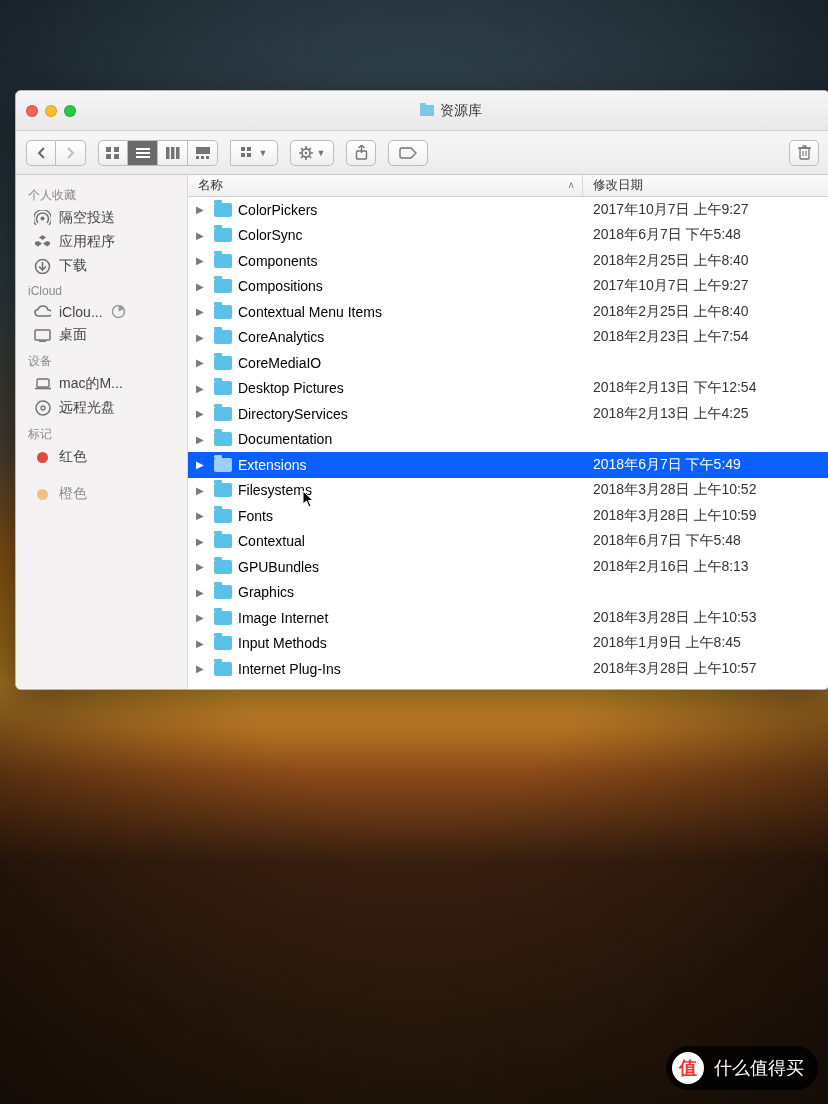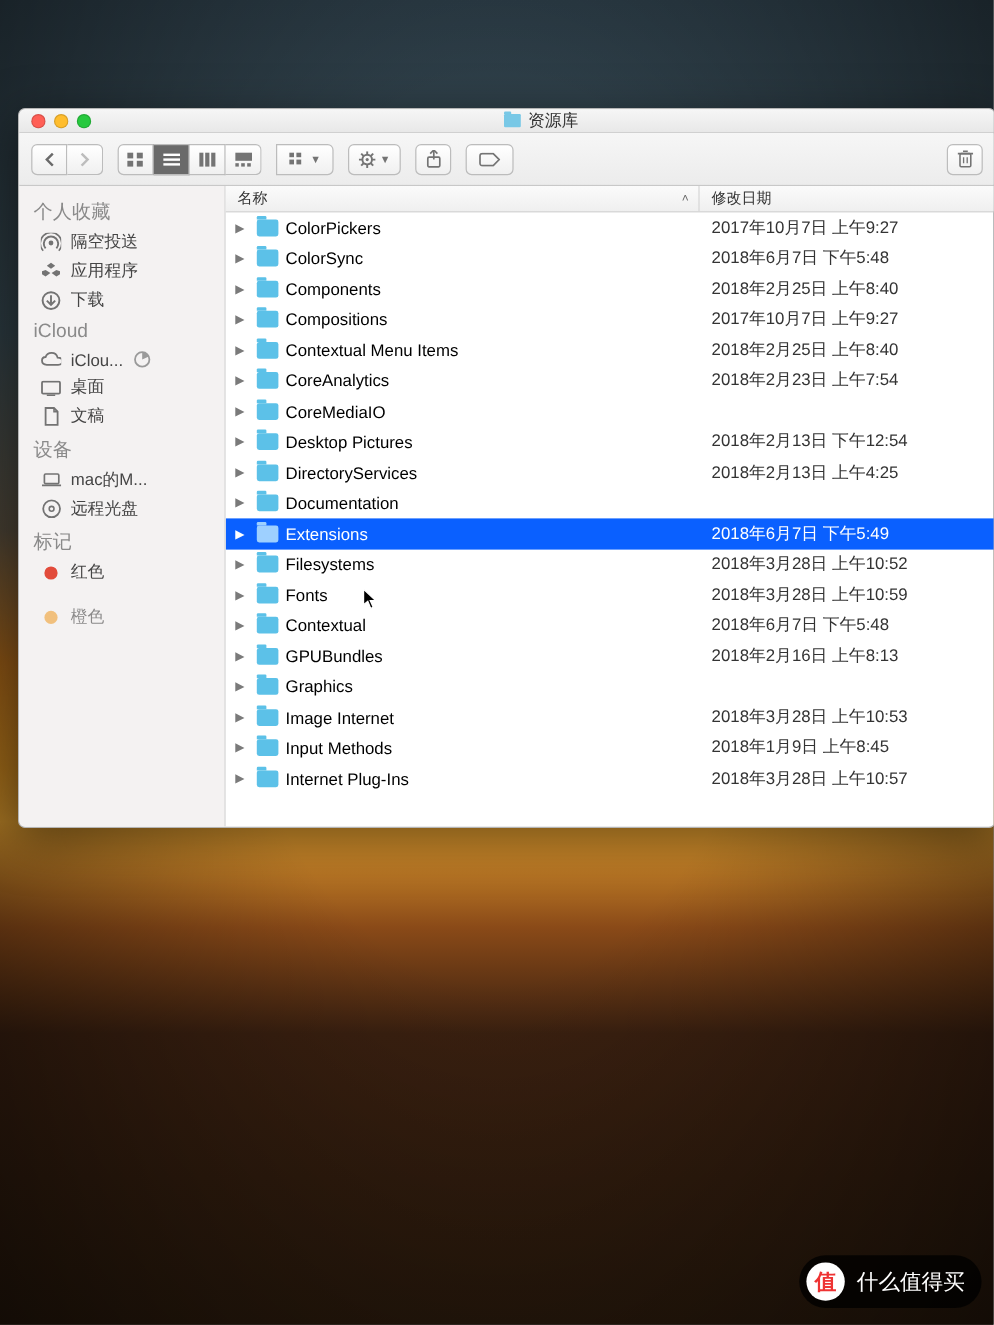--- a/index.html
+++ b/index.html
@@ -20,21 +20,21 @@
 
   
   .finder {
     position: absolute; left: 15px; top: 90px; width: 815px; height: 600px;
     background: #fff; border: 1px solid #b5b5b5; border-radius: 6px;
     box-shadow: 0 10px 40px rgba(0,0,0,.5);
     z-index: 5; overflow: hidden;
     display: flex; flex-direction: column;
   }
   .titlebar {
-    height: 20px; background: linear-gradient(#f6f6f6,#e8e8e8);
+    height: 40px; background: linear-gradient(#f6f6f6,#e8e8e8);
     display:flex; align-items:center; gap:7px; padding:0 10px;
     border-bottom:1px solid #d0d0d0;
   }
   .traffic { width:12px; height:12px; border-radius:50%; border:.5px solid rgba(0,0,0,.15);}
   .tr-red{background:#ff5f56;} .tr-yel{background:#ffbd2e;} .tr-grn{background:#27c93f;}
   .title-wrap{flex:1; display:flex; justify-content:center; align-items:center; gap:6px; font-size:14px; color:#333;}
   .folder-mini{width:14px;height:11px;background:#78c8e6;border-radius:1px;position:relative;}
   .folder-mini::before{content:"";position:absolute;top:-2px;left:0;width:6px;height:2px;background:#78c8e6;border-radius:1px 1px 0 0;}
 
   .toolbar {
@@ -54,21 +54,21 @@
   .seg .tb-btn:last-child{border-radius:0 5px 5px 0;}
   .seg .tb-btn + .tb-btn{border-left:none;}
   .tb-btn.single{border-radius:5px;}
   .tb-btn.active{background:#6a6a6a;color:#fff;}
 
   .body { flex:1; display:flex; overflow:hidden; }
   .sidebar {
     width:172px; background:#f4f2f2; border-right:1px solid #d8d8d8;
     font-size:14px; color:#454545; overflow-y:auto; padding:6px 0;
   }
-  .sb-head{font-size:16px;color:#8a8a8a;padding:6px 12px 2px;font-weight:500;}
+  .sb-head{font-size:12px;color:#8a8a8a;padding:6px 12px 2px;font-weight:500;}
   .sb-item{display:flex;align-items:center;gap:8px;padding:3px 12px 3px 18px; white-space:nowrap; overflow:hidden; text-overflow:ellipsis;}
   .sb-ico{width:17px;height:17px;display:flex;align-items:center;justify-content:center;color:#737373;flex-shrink:0;}
   .tag-dot{width:11px;height:11px;border-radius:50%;}
 
   .list{flex:1; display:flex; flex-direction:column; overflow:hidden; font-size:14px;}
   .list-header{
     height:22px; display:flex; background:linear-gradient(#fbfbfb,#efefef);
     border-bottom:1px solid #d0d0d0; color:#333; font-size:12.5px;
   }
   .col-name{flex:0 0 395px; padding-left:10px; display:flex;align-items:center; border-right:1px solid #d6d6d6; position:relative;}
@@ -270,29 +270,20 @@
         </div>
         <div class="sb-item">
           <span class="sb-ico">
             <svg width="17" height="13">
               <rect x="1" y="1" width="15" height="10" rx="1" fill="none" stroke="#737373" stroke-width="1.5"></rect>
               <line x1="5" y1="12.5" x2="12" y2="12.5" stroke="#737373" stroke-width="1.5"></line>
             </svg>
           </span>
           <span>桌面</span>
         </div>
-        <div class="sb-item">
-          <span class="sb-ico">
-            <svg width="14" height="16">
-              <path d="M2 1 L9 1 L12 4 L12 15 L2 15 Z" fill="none" stroke="#737373" stroke-width="1.5"></path>
-              <path d="M9 1 L9 4 L12 4" fill="none" stroke="#737373" stroke-width="1.3"></path>
-            </svg>
-          </span>
-          <span>文稿</span>
-        </div>
         <div class="sb-head">设备</div>
         <div class="sb-item">
           <span class="sb-ico">
             <svg width="18" height="12">
               <rect x="3" y="1" width="12" height="8" rx="1" fill="none" stroke="#737373" stroke-width="1.4"></rect>
               <line x1="1" y1="10.5" x2="17" y2="10.5" stroke="#737373" stroke-width="1.6"></line>
             </svg>
           </span>
           <span>mac的M...</span>
         </div>

